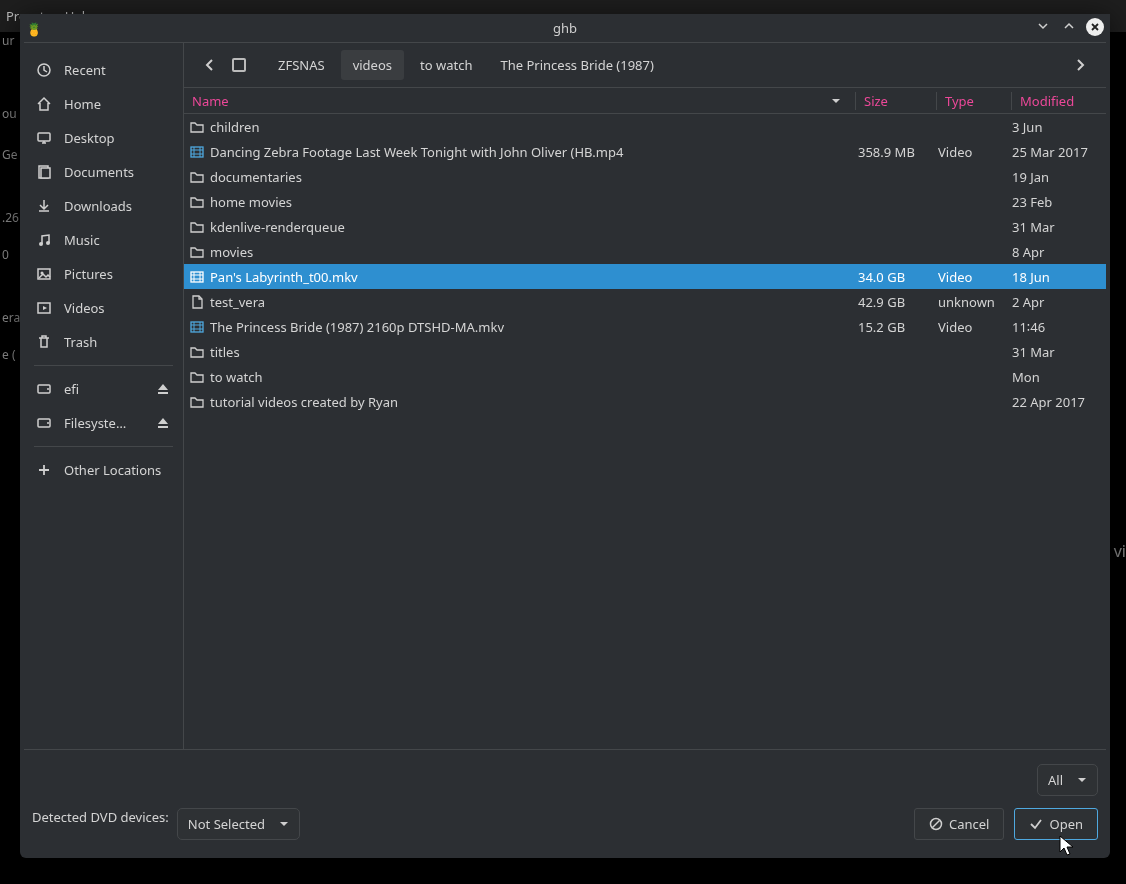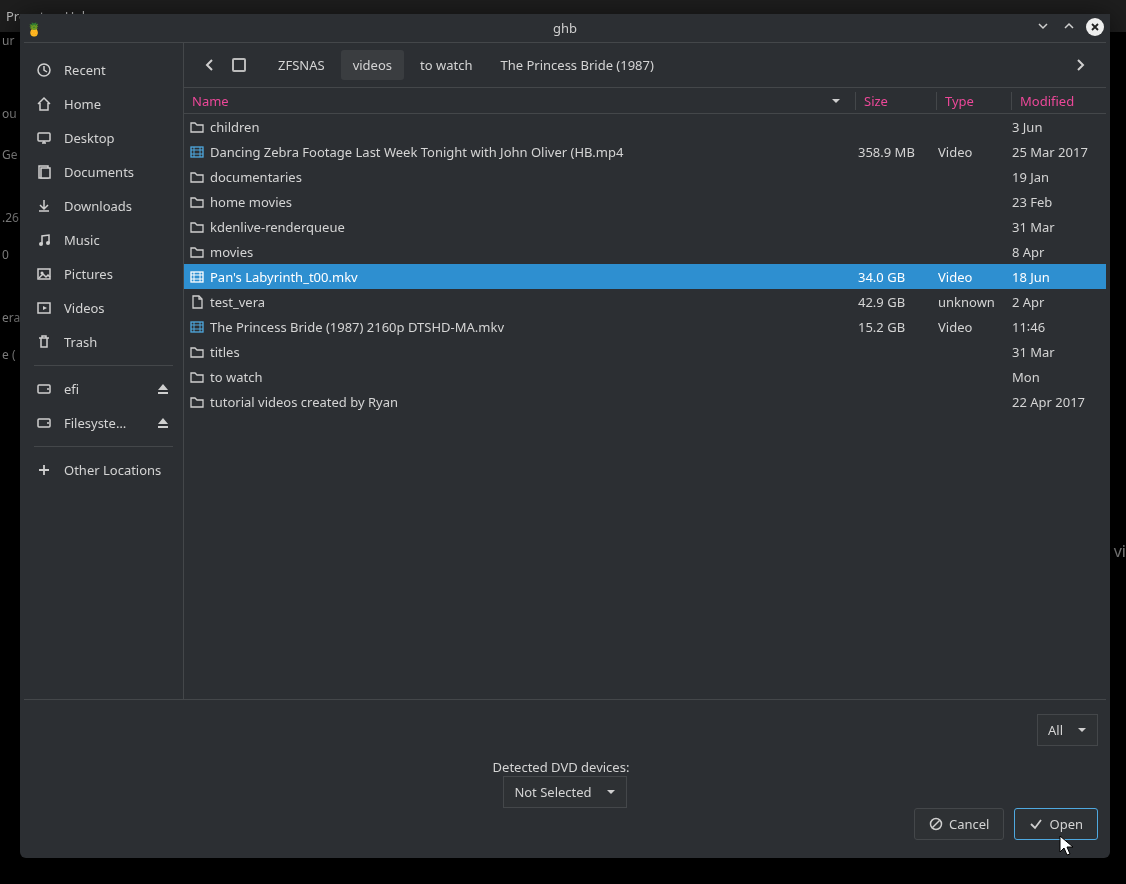--- a/index.html
+++ b/index.html
@@ -71,23 +71,23 @@
   .tbody{flex:1;overflow:auto;}
   .row{display:flex;align-items:center;height:25px;cursor:pointer;}
   .row.selected{background:var(--bg-selected);color:#fff;}
   .row .icon-cell{width:26px;display:flex;align-items:center;justify-content:center;}
   .row .name-cell{flex:1;white-space:nowrap;overflow:hidden;text-overflow:ellipsis;}
   .row .size-cell{width:80px;}
   .row .type-cell{width:74px;}
   .row .mod-cell{width:94px;}
   
   .filter-row{display:flex;justify-content:flex-end;padding:14px 8px 6px 8px;}
-  .combo{border:1px solid var(--border);border-radius:0;padding:6px 10px;display:flex;align-items:center;gap:14px;cursor:pointer;background:#2e3134;}
-  
-  .footer{display:flex;align-items:center;padding:6px 8px;flex-direction:column;}
+  .combo{border:1px solid var(--border);border-radius:5px;padding:6px 10px;display:flex;align-items:center;gap:14px;cursor:pointer;background:#2e3134;}
+  
+  .footer{display:flex;padding:6px 8px;}
   .footer-label{margin-right:8px;}
   .actions{margin-left:auto;display:flex;gap:10px;}
   .btn{border:1px solid var(--border);border-radius:3px;padding:6px 14px;display:flex;align-items:center;gap:6px;cursor:pointer;background:#2e3134;}
   .btn.primary{border-color:var(--accent);}
   .cursor-img{position:absolute;left:1059px;top:835px;pointer-events:none;}
   svg{display:block;}
 </style>
 </head>
 <body>
 

